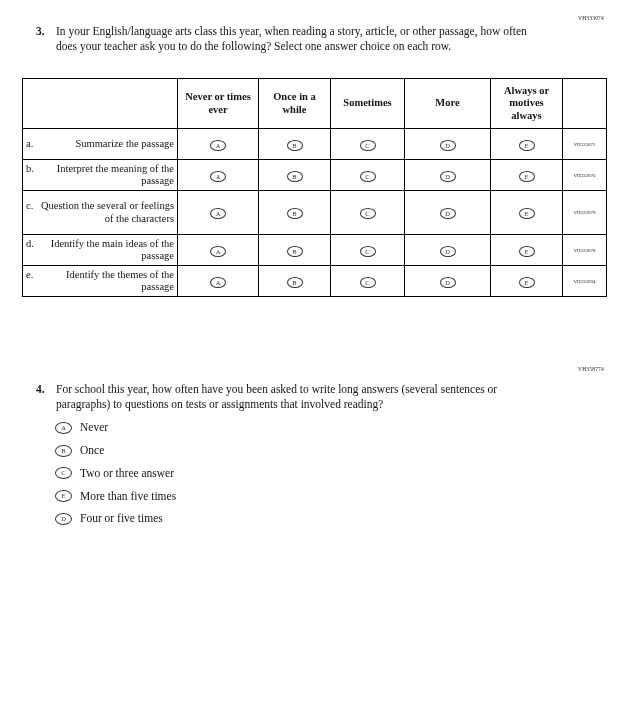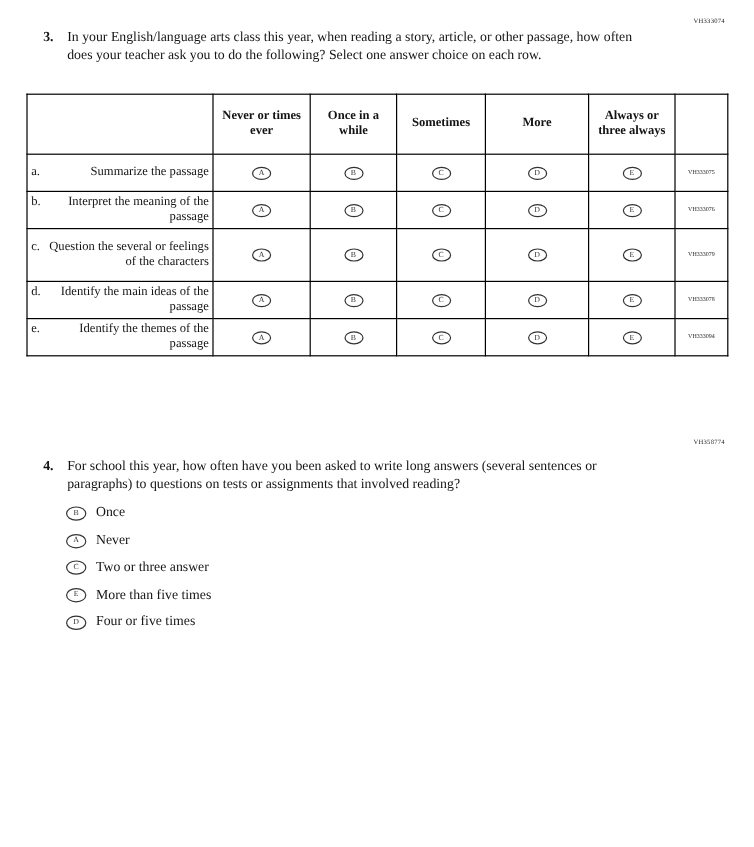--- a/index.html
+++ b/index.html
@@ -131,21 +131,21 @@
       <col style="width:72px">
       <col style="width:44px">
     </colgroup>
     <tbody>
         <tr class="hdr">
       <th></th>
       <th>Never or times ever</th>
       <th>Once in a while</th>
       <th>Sometimes</th>
       <th>More</th>
-      <th>Always or three always</th>
+      <th>Always or motives always</th>
       <th></th>
     </tr>
 
     <tr class="r2">
       <td class="rowlabel">
         <span class="rl">
               <span class="rl-letter">a.</span>
               <span class="rl-text">Summarize the passage</span>
             </span>
       </td>
@@ -219,28 +219,28 @@
   </tbody>
     </table>
 
   <div class="tiny-code code-q4">VH358774</div>
 
   <div class="question q4">
     <span class="q-num">4.</span>
     <span class="q-text">For school this year, how often have you been asked to write long answers (several sentences or paragraphs) to questions on tests or assignments that involved reading?</span>
     <div class="options">
       <div class="option">
+        <span class="bubble">A</span>
+        <span>Never</span>
+      </div>
+      <div class="option">
         <span class="bubble">B</span>
         <span>Once</span>
       </div>
       <div class="option">
-        <span class="bubble">A</span>
-        <span>Never</span>
-      </div>
-      <div class="option">
         <span class="bubble">C</span>
         <span>Two or three answer</span>
       </div>
       <div class="option">
         <span class="bubble">E</span>
         <span>More than five times</span>
       </div>
       <div class="option">
         <span class="bubble">D</span>
         <span>Four or five times</span>

